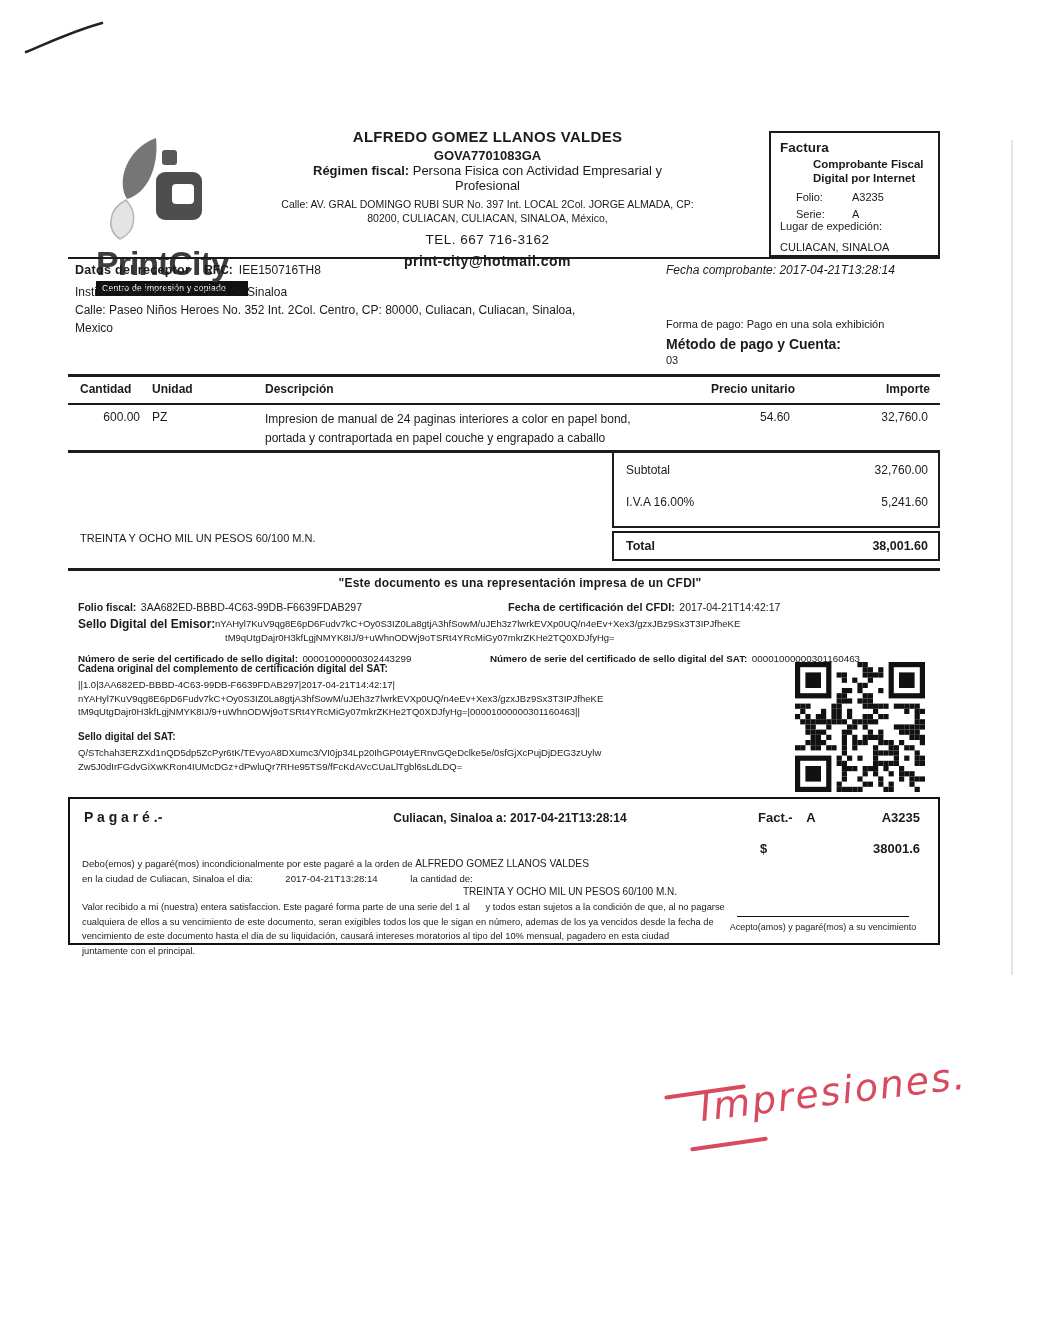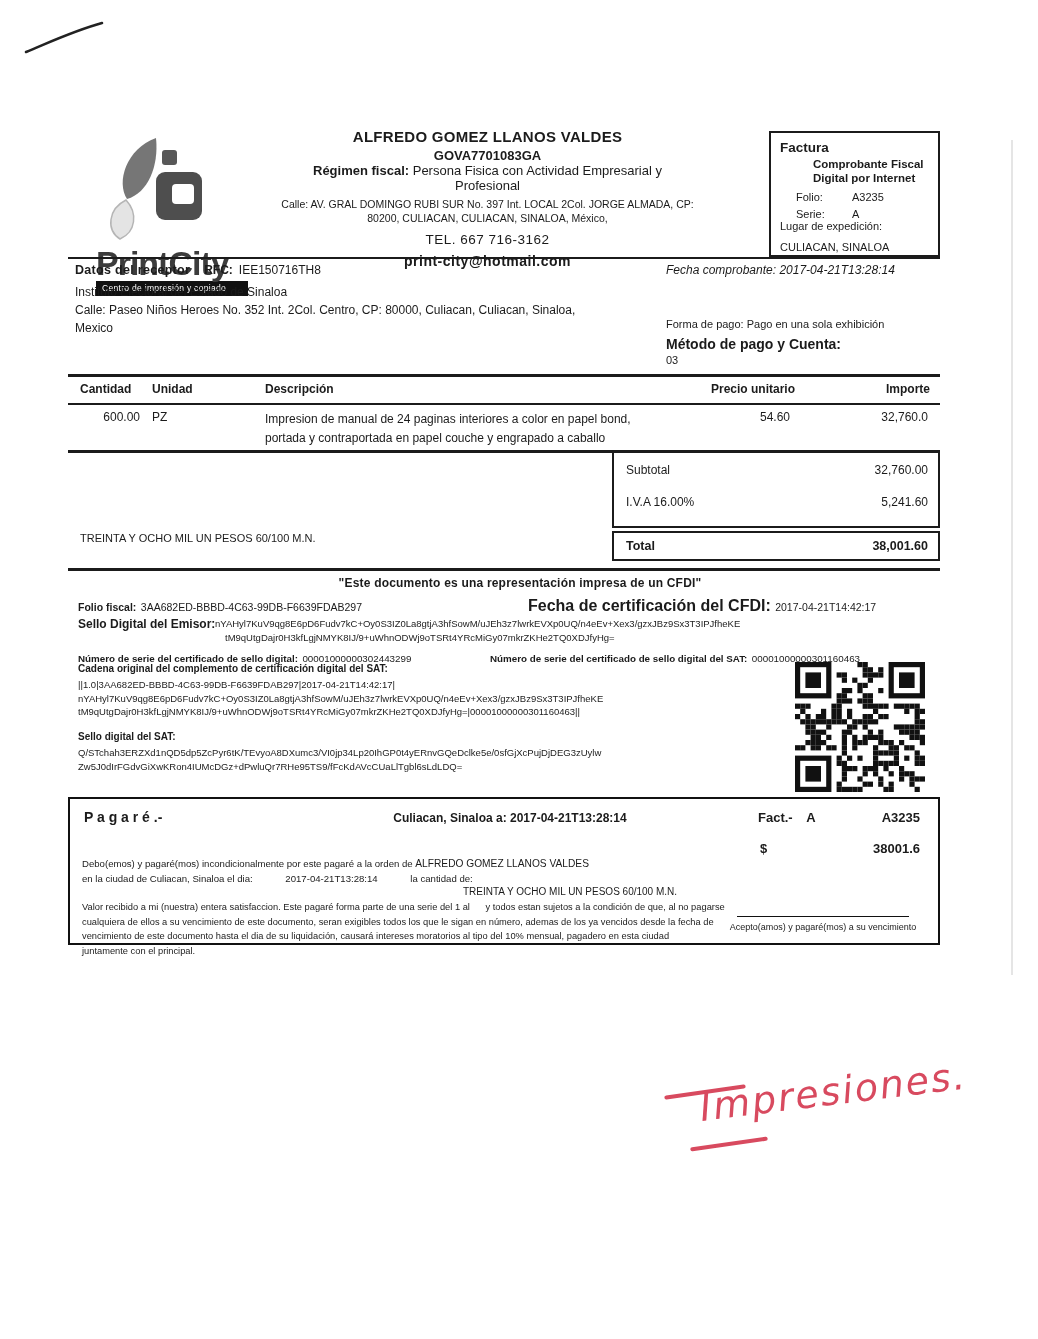--- a/index.html
+++ b/index.html
@@ -173,21 +173,21 @@
   <div class="abs fs11" style="left:80px;top:532px;">TREINTA Y OCHO MIL UN PESOS 60/100 M.N.</div>
 
   <div class="hline" style="left:68px;top:568px;width:872px;height:3px;"></div>
   <div class="abs b tc" style="left:100px;top:576px;width:840px;font-size:12px;letter-spacing:.2px;">"Este documento es una representación impresa de un CFDI"</div>
 
   <div class="abs" style="left:78px;top:597px;">
     <span class="sp-lbl" style="font-size:10.5px;">Folio fiscal:</span>
     <span class="sp-val" style="font-size:10.5px;">3AA682ED-BBBD-4C63-99DB-F6639FDAB297</span>
   </div>
   <div class="abs" style="left:508px;top:597px;">
-    <span class="sp-lbl" style="font-size:16px;margin-left:20px;">Fecha de certificación del CFDI:</span>
+    <span class="sp-lbl" style="font-size:11px;">Fecha de certificación del CFDI:</span>
     <span class="sp-val" style="font-size:10.5px;">2017-04-21T14:42:17</span>
   </div>
 
   <div class="abs sp-lbl" style="left:78px;top:617px;font-size:12px;">Sello Digital del Emisor:</div>
   <div class="abs hash" style="left:215px;top:617px;">
     <div>nYAHyl7KuV9qg8E6pD6Fudv7kC+Oy0S3IZ0La8gtjA3hfSowM/uJEh3z7lwrkEVXp0UQ/n4eEv+Xex3/gzxJBz9Sx3T3IPJfheKE</div>
     <div style="margin-left:10px;">tM9qUtgDajr0H3kfLgjNMYK8IJ/9+uWhnODWj9oTSRt4YRcMiGy07mkrZKHe2TQ0XDJfyHg=</div>
   </div>
 
   <div class="abs" style="left:78px;top:648px;">

